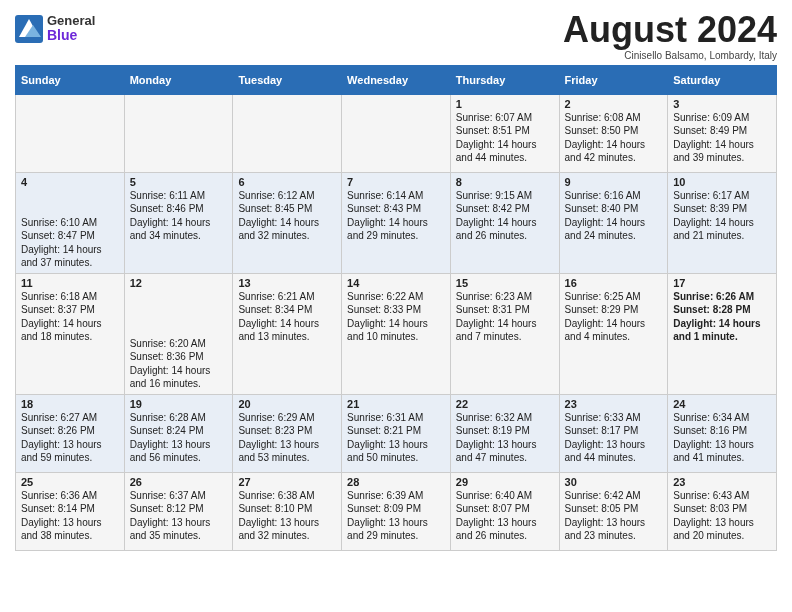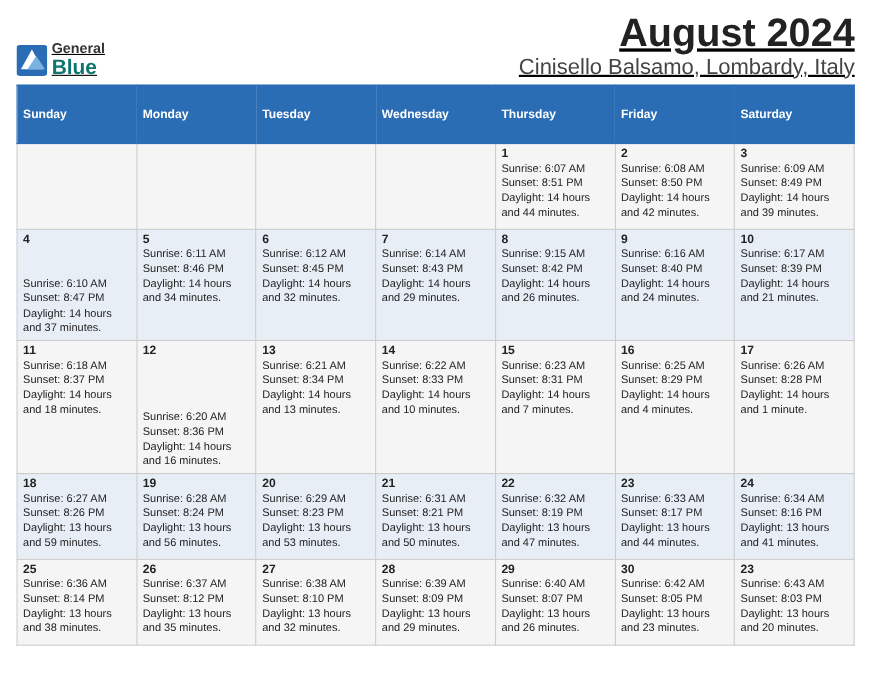--- a/index.html
+++ b/index.html
@@ -9,74 +9,73 @@
       width: 792px;
       height: 612px;
       overflow: hidden;
     }
     .container {
       width: 792px;
       padding: 10px 15px 5px 15px;
     }
     .header-row {
       display: flex;
-      align-items: flex-end;
+      align-items: flex-start;
       justify-content: space-between;
       margin-bottom: 4px;
-      text-decoration: underline;
     }
     .logo {
       display: flex;
       align-items: center;
       margin-top: 4px;
     }
     .logo-text {
       display: flex;
       flex-direction: column;
       line-height: 1.1;
     }
     .logo-general {
       font-size: 13px;
       font-weight: bold;
       color: #333;
     }
     .logo-blue {
-      font-size: 19px;
-      font-weight: bold;
-      color: #0f766e;
+      font-size: 14px;
+      font-weight: bold;
+      color: #6d28d9;
     }
     .logo-icon {
       width: 28px;
       height: 28px;
       margin-right: 4px;
     }
     .title-block {
       text-align: right;
     }
     .month-title {
       font-size: 36px;
       font-weight: bold;
       color: #222;
       line-height: 1.1;
     }
     .location-title {
-      font-size: 20px;
+      font-size: 10px;
       color: #444;
     }
     table {
       width: 762px;
       border-collapse: collapse;
       table-layout: fixed;
     }
     thead tr th {
       background-color: #2a6db5;
       color: #fff;
       font-size: 11px;
       font-weight: bold;
-      padding: 20px 5px;
+      padding: 8px 5px;
       text-align: left;
       border: 1px solid #2a6db5;
     }
     tbody tr td {
       border: 1px solid #ccc;
       vertical-align: top;
       padding: 3px 5px;
       font-size: 9.5px;
       color: #222;
       height: 78px;
@@ -253,21 +252,21 @@
           </td>
           <td>
             <span class="day-num">16</span>
             <div class="day-info" style="white-space: pre-line;">Sunrise: 6:25 AM
 Sunset: 8:29 PM
 Daylight: 14 hours
 and 4 minutes.</div>
           </td>
           <td>
             <span class="day-num">17</span>
-            <div class="day-info" style="white-space: pre-line;">Sunrise: 6:26 AM
+            <div class="day-info" style="white-space: pre-line; font-weight: bold;">Sunrise: 6:26 AM
 Sunset: 8:28 PM
 Daylight: 14 hours
 and 1 minute.</div>
           </td>
         </tr>
         <tr>
           <td>
             <span class="day-num">18</span>
             <div class="day-info" style="white-space: pre-line;">Sunrise: 6:27 AM
 Sunset: 8:26 PM

